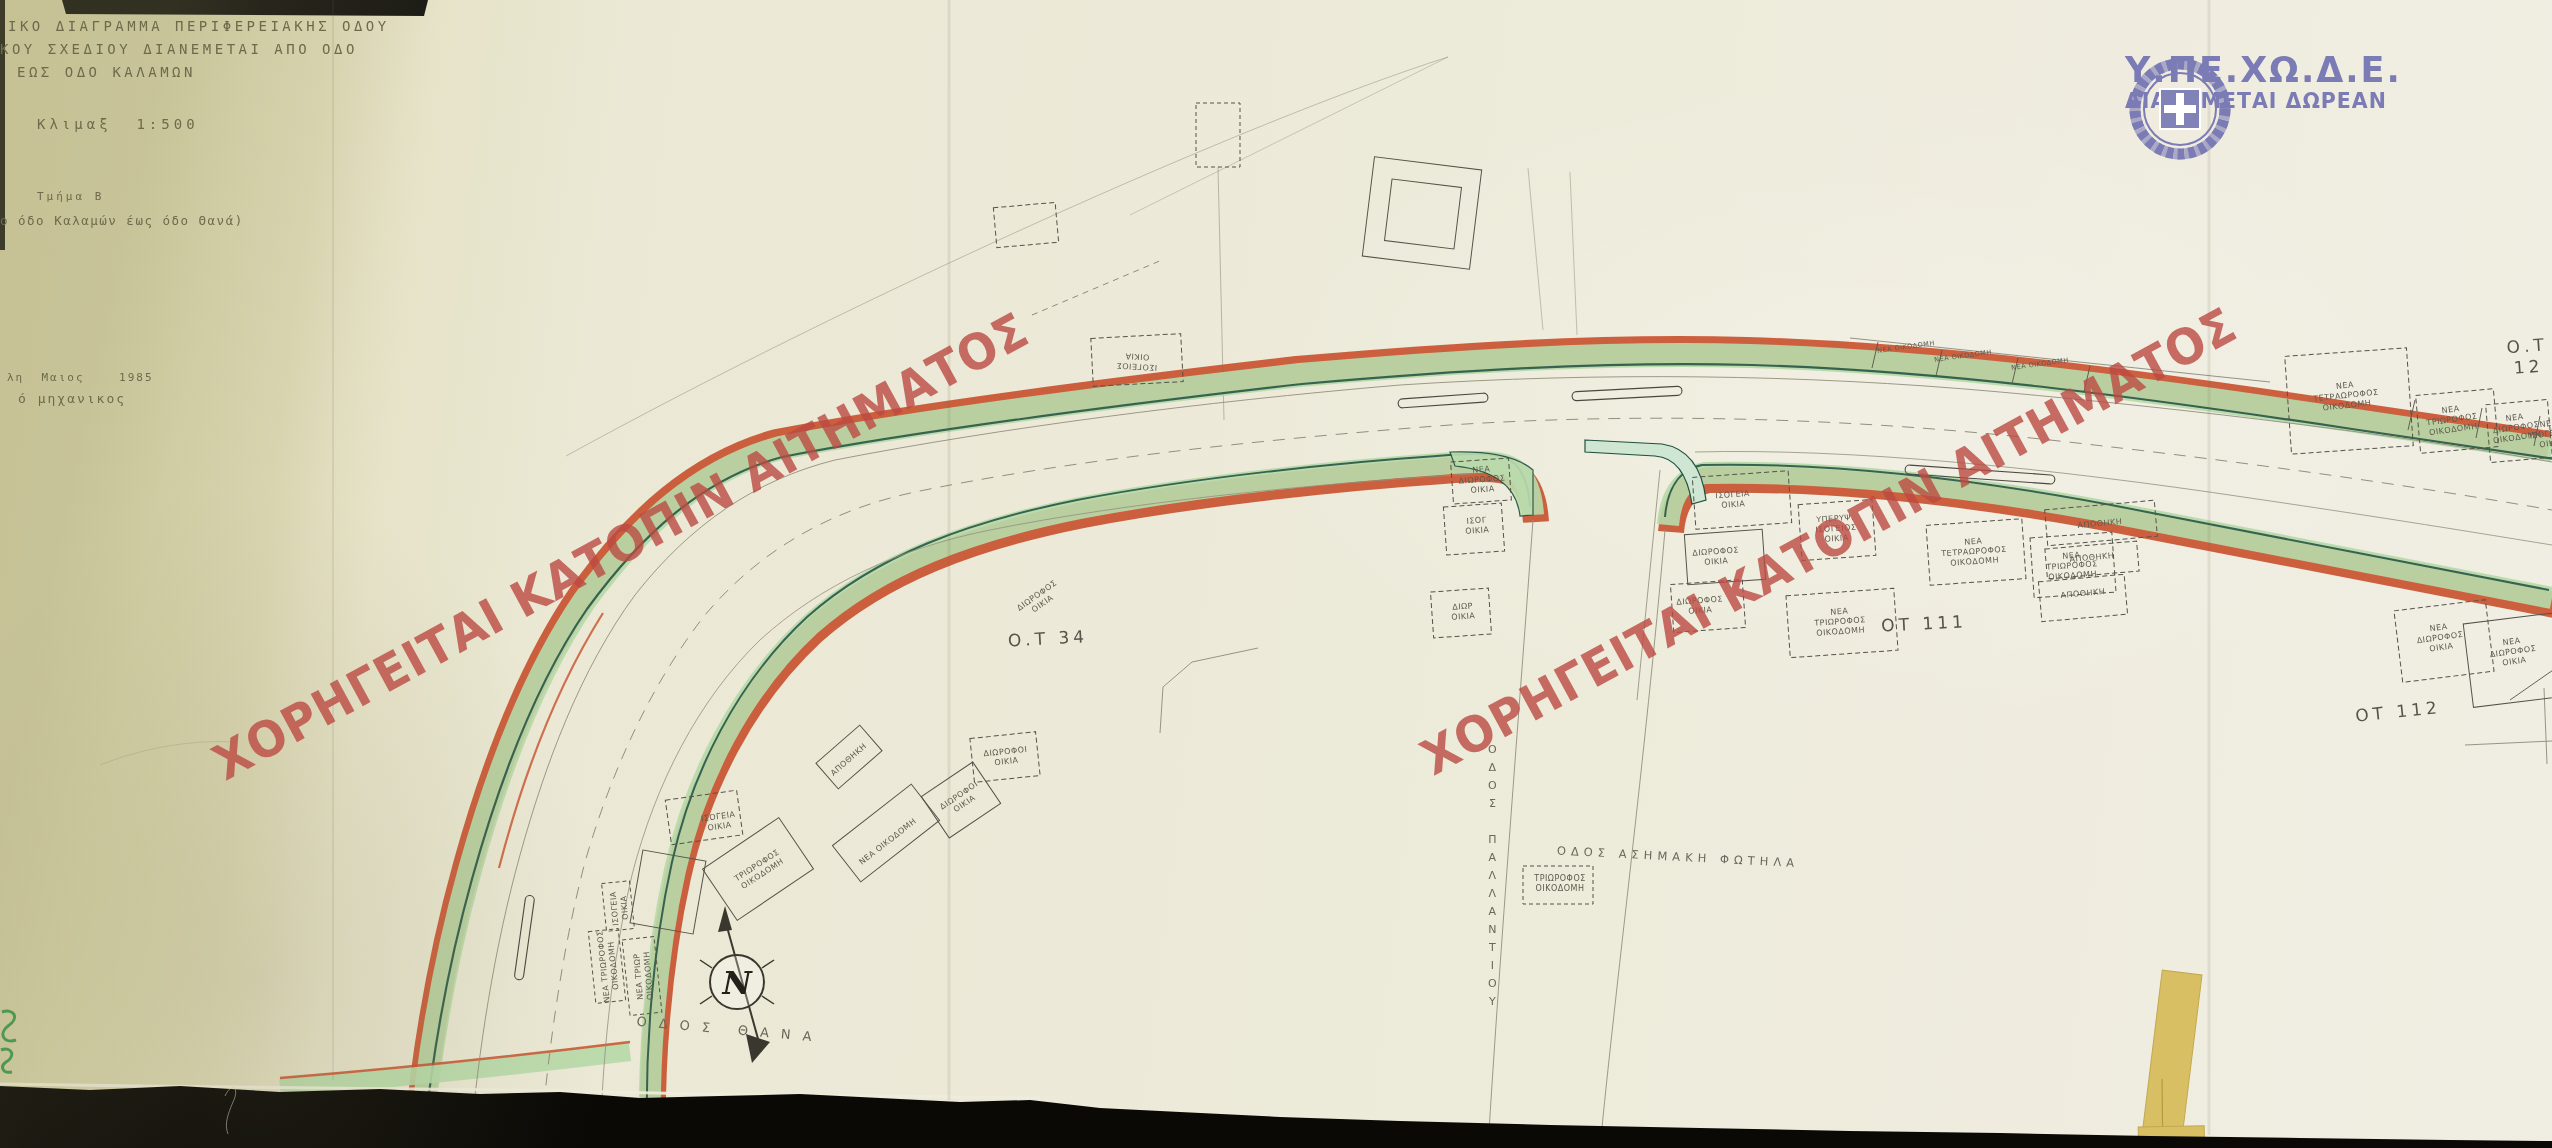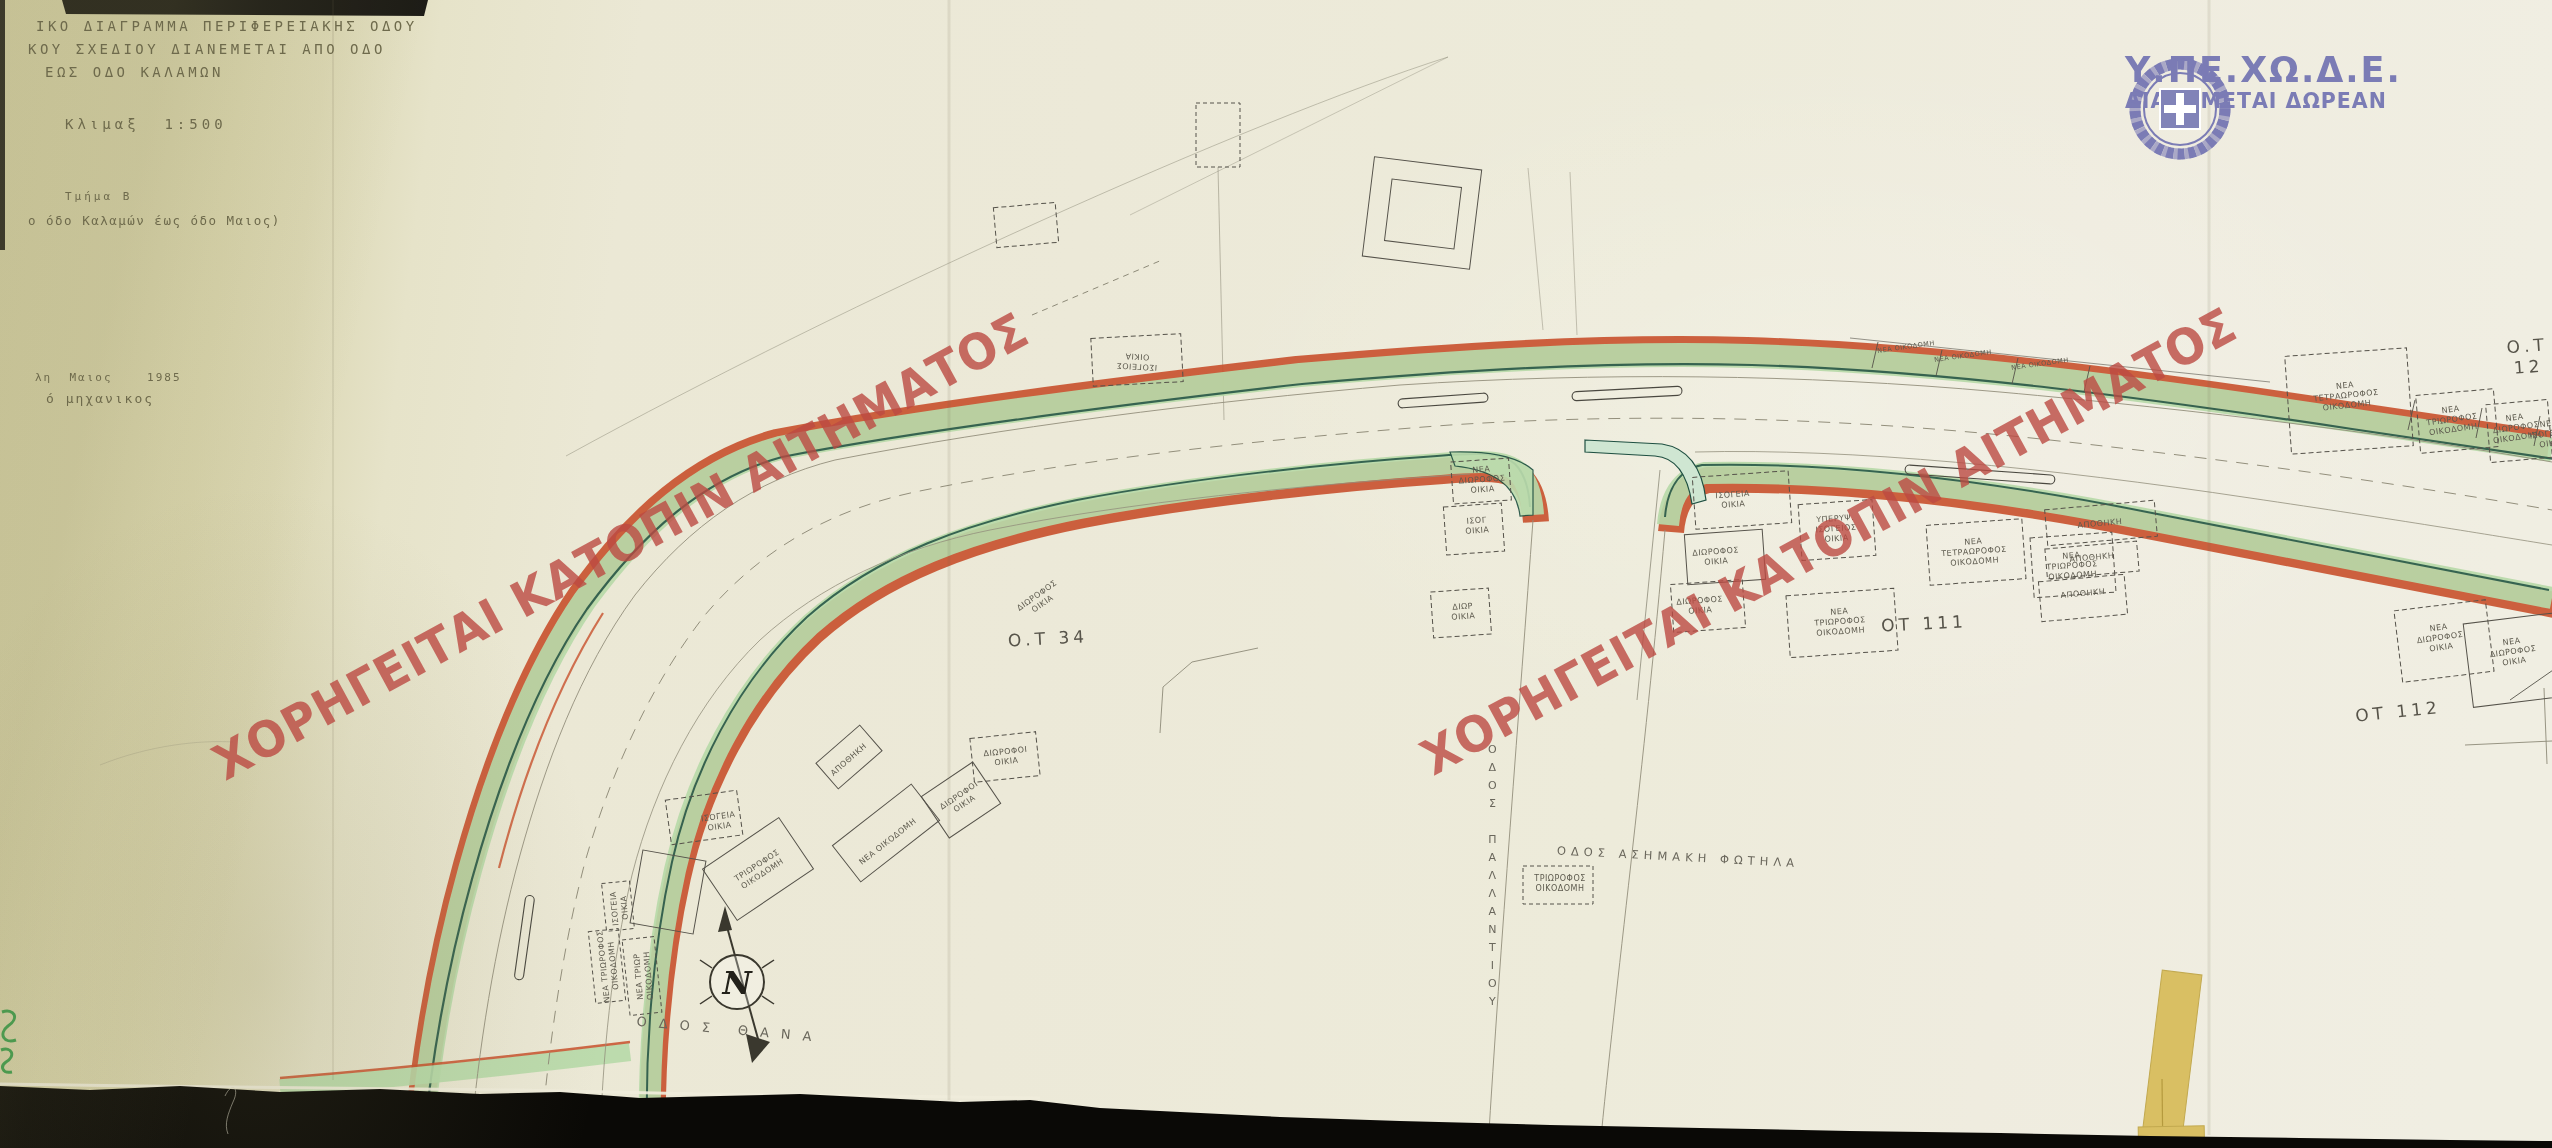--- a/index.html
+++ b/index.html
@@ -8,21 +8,21 @@
     background:
       radial-gradient(ellipse 900px 500px at 72% 35%, rgba(255,255,255,.20), transparent 70%),
       linear-gradient(97deg,#d4d0a4 0px,#d8d4ac 250px,#dbd7b3 330px,#e6e3c9 440px,#ebe8d5 640px,#ece9d8 1100px,#edebda 1700px,#efecdf 2100px,#f0eee2 2552px);
   }
   #shade{position:absolute;inset:0;pointer-events:none;
     background:
       linear-gradient(102deg, rgba(140,134,88,.20) 0 170px, rgba(140,134,88,.10) 260px, transparent 420px),
       radial-gradient(ellipse 500px 700px at 10% 85%, rgba(130,124,80,.18), transparent 70%);
   }
   svg{position:absolute;left:0;top:0;}
-  .tw{position:absolute;color:#6e6a4c;font-family:"DejaVu Sans Mono",monospace;white-space:pre;margin-left:28px;}
+  .tw{position:absolute;color:#6e6a4c;font-family:"DejaVu Sans Mono",monospace;white-space:pre;}
   .map-label{position:absolute;white-space:pre-line;text-align:center;line-height:1.25;
     color:#5d5a4e;transform:translate(-50%,-50%) rotate(var(--r,0deg));}
   .bldg{font-size:8px;letter-spacing:.5px;}
   .ot{font-size:17px;letter-spacing:4px;color:#57544a;}
   .street{font-size:13px;letter-spacing:12px;color:#6a675c;}
   .street2{font-size:11.5px;letter-spacing:5px;color:#6a675c;}
   .street-v{font-size:11px;letter-spacing:5px;color:#6a675c;writing-mode:vertical-rl;text-orientation:upright;}
   .watermark{position:absolute;font-weight:bold;font-size:49px;letter-spacing:1px;
     color:rgba(188,74,66,.80);transform-origin:0 100%;transform:rotate(-28.6deg) scaleX(.95);
     white-space:nowrap;line-height:52px;height:52px;}
@@ -188,21 +188,21 @@
     </g>
   </svg>
 
   <div id="shade"></div>
 
   <div class="tw" style="left:8px;top:18px;font-size:14px;letter-spacing:3.5px;">ΙΚΟ ΔΙΑΓΡΑΜΜΑ ΠΕΡΙΦΕΡΕΙΑΚΗΣ ΟΔΟΥ</div>
   <div class="tw" style="left:0px;top:41px;font-size:14px;letter-spacing:3.5px;">ΚΟΥ ΣΧΕΔΙΟΥ ΔΙΑΝΕΜΕΤΑΙ ΑΠΟ ΟΔΟ</div>
   <div class="tw" style="left:17px;top:64px;font-size:14px;letter-spacing:3.5px;">ΕΩΣ ΟΔΟ ΚΑΛΑΜΩΝ</div>
   <div class="tw" style="left:37px;top:116px;font-size:14px;letter-spacing:4px;">Κλιμαξ  1:500</div>
   <div class="tw" style="left:37px;top:190px;font-size:11px;letter-spacing:3px;">Τμήμα Β</div>
-  <div class="tw" style="left:0px;top:213px;font-size:12.5px;letter-spacing:1.5px;">ο όδο Καλαμών έως όδο Μαιος)</div>
+  <div class="tw" style="left:0px;top:213px;font-size:12.5px;letter-spacing:1.5px;">ο όδο Καλαμών έως όδο Θανά)</div>
   <div class="tw" style="left:7px;top:371px;font-size:11px;letter-spacing:2px;">λη  Μαιος    1985</div>
   <div class="tw" style="left:18px;top:391px;font-size:13px;letter-spacing:2px;text-align:center;">ό μηχανικος</div>
 
   <div id="logo">
     <svg width="110" height="112" viewBox="0 0 110 112">
       <circle cx="55" cy="57" r="45" fill="none" stroke="#7b7cb5" stroke-width="11" stroke-dasharray="7,4"></circle>
       <circle cx="55" cy="57" r="45" fill="none" stroke="#7b7cb5" stroke-width="11" stroke-dasharray="7,4" transform="rotate(5 55 57)" opacity="0.6"></circle>
       <circle cx="55" cy="57" r="36" fill="none" stroke="#7b7cb5" stroke-width="2"></circle>
       <rect x="35" y="37" width="40" height="40" fill="#8183b8" stroke="#ffffff" stroke-width="2"></rect>
       <rect x="51" y="41" width="8" height="32" fill="#ffffff"></rect>

